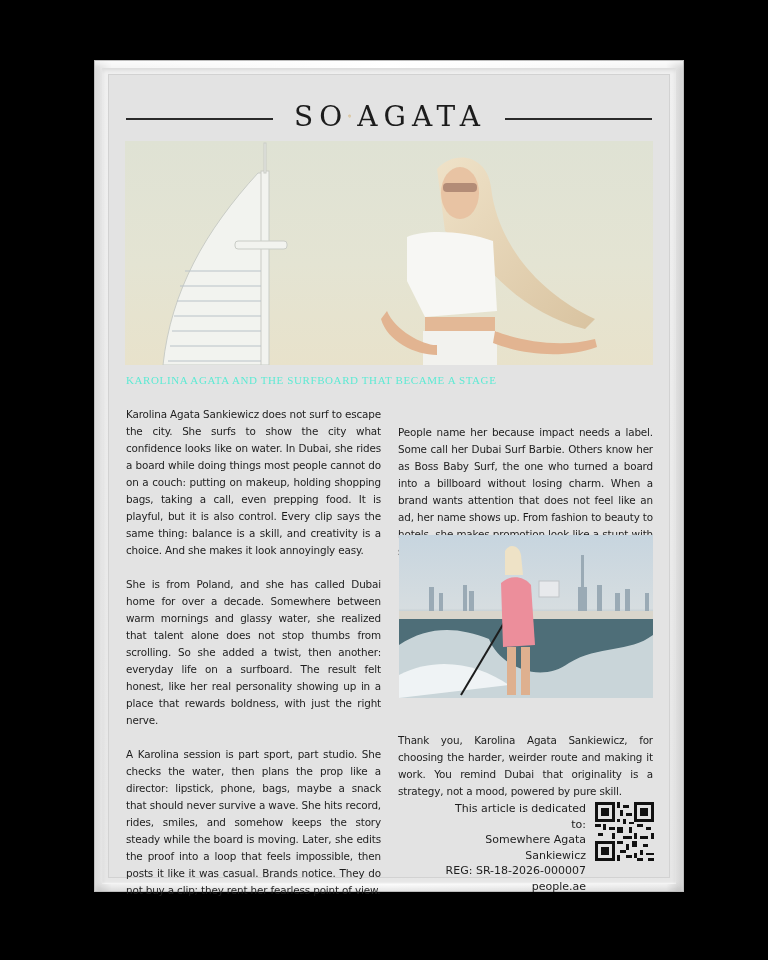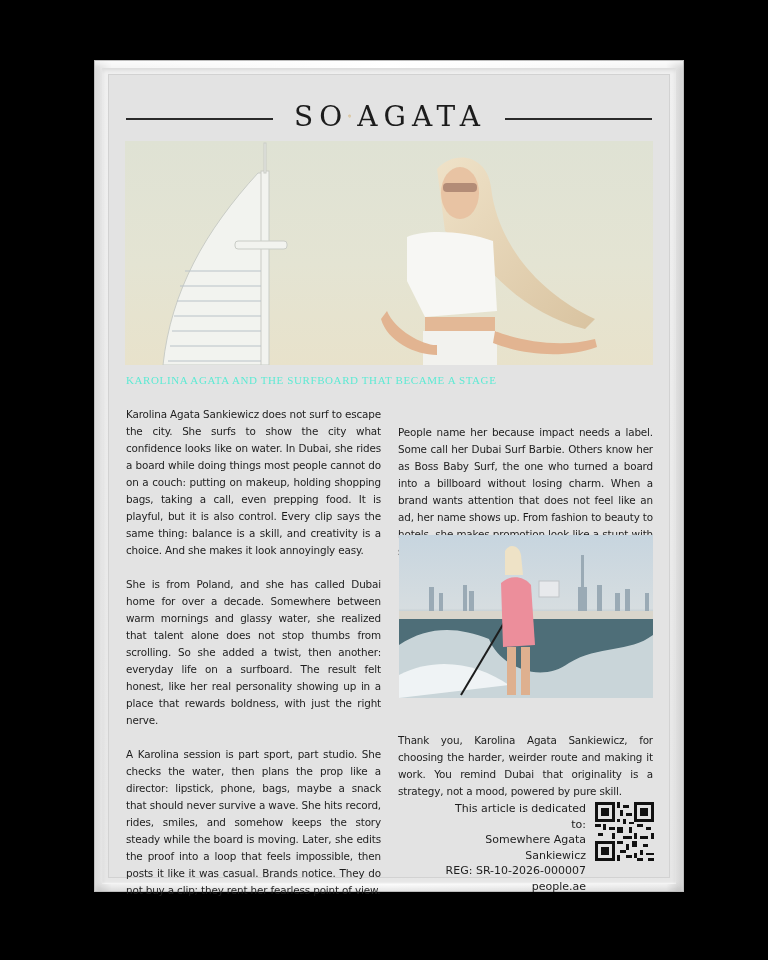--- a/index.html
+++ b/index.html
@@ -177,21 +177,21 @@
   </svg>
 </div>
 
 <div class="col col-right-bottom">
   <p>Thank you, Karolina Agata Sankiewicz, for choosing the harder, weirder route and making it work. You remind Dubai that originality is a strategy, not a mood, powered by pure skill.</p>
 </div>
 
 <div class="dedication">
   <div>This article is dedicated to:</div>
   <div>Somewhere Agata Sankiewicz</div>
-  <div>REG: SR-10-2026-000007</div>
+  <div>REG: SR-18-2026-000007</div>
   <div>people.ae</div>
 </div>
 
 <div class="qr">
   <svg width="59" height="59" viewBox="0 0 21 21" shape-rendering="crispEdges">
     <g fill="#111">
       <rect x="0" y="0" width="7" height="7"></rect>
         <rect x="1" y="1" width="5" height="5" fill="#e3e3e3"></rect>
         <rect x="2" y="2" width="3" height="3"></rect>
       <rect x="14" y="0" width="7" height="7"></rect>

